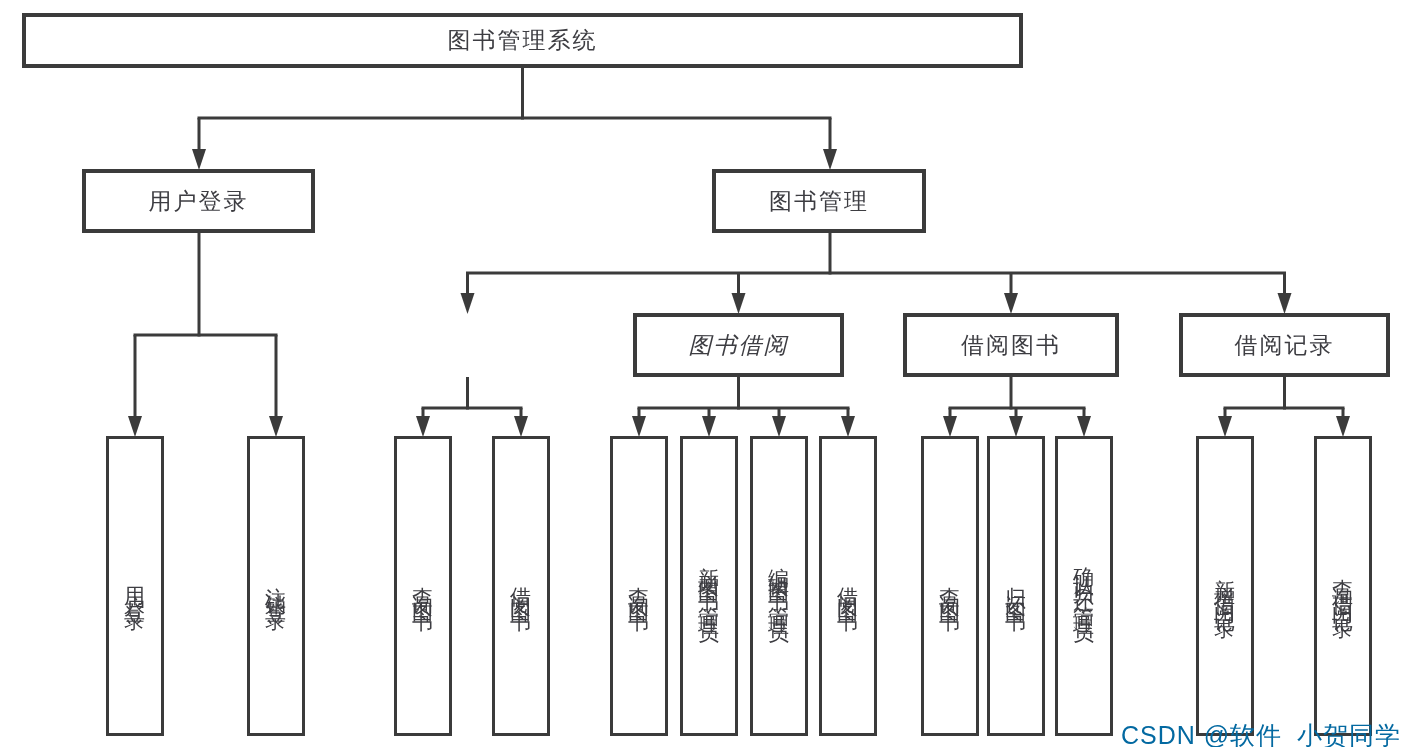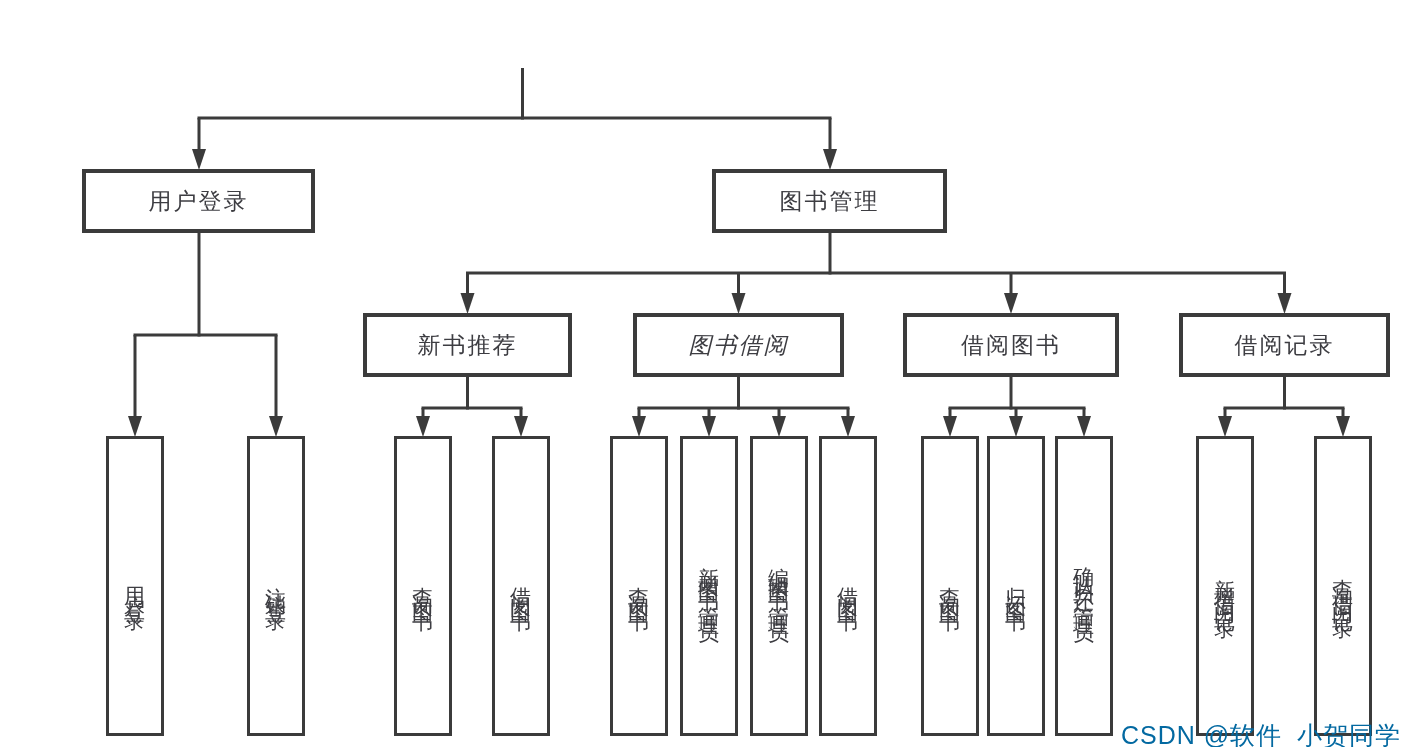--- a/index.html
+++ b/index.html
@@ -119,25 +119,25 @@
 
       <polygon points="943,416 957,416 950,437"></polygon>
       <polygon points="1009,416 1023,416 1016,437"></polygon>
       <polygon points="1077,416 1091,416 1084,437"></polygon>
 
       <polygon points="1218,416 1232,416 1225,437"></polygon>
       <polygon points="1336,416 1350,416 1343,437"></polygon>
     </g>
   </svg>
 
+  <div class="node h" style="left:22px; top:13px; width:1001px; height:55px;">图书管理系统</div>
 
   <div class="node h" style="left:82px; top:169px; width:233px; height:64px;">用户登录</div>
-  <div class="node h" style="left:712px; top:169px; width:235px; height:64px;">图书管理</div>
+  <div class="node h" style="left:712px; top:169px; width:214px; height:64px;">图书管理</div>
 
-  <div class="node h" style="left:363px; top:313px; width:209px; height:64px;">新书推荐</div>
   <div class="node h" style="left:633px; top:313px; width:211px; height:64px;font-style:italic;">图书借阅</div>
   <div class="node h" style="left:903px; top:313px; width:216px; height:64px;">借阅图书</div>
   <div class="node h" style="left:1179px; top:313px; width:211px; height:64px;">借阅记录</div>
 
   <div class="node v" style="left:106px;">用户登录</div>
   <div class="node v" style="left:247px;">注销登录</div>
 
   <div class="node v" style="left:394px;">查询图书</div>
   <div class="node v" style="left:492px;">借阅图书</div>
 

